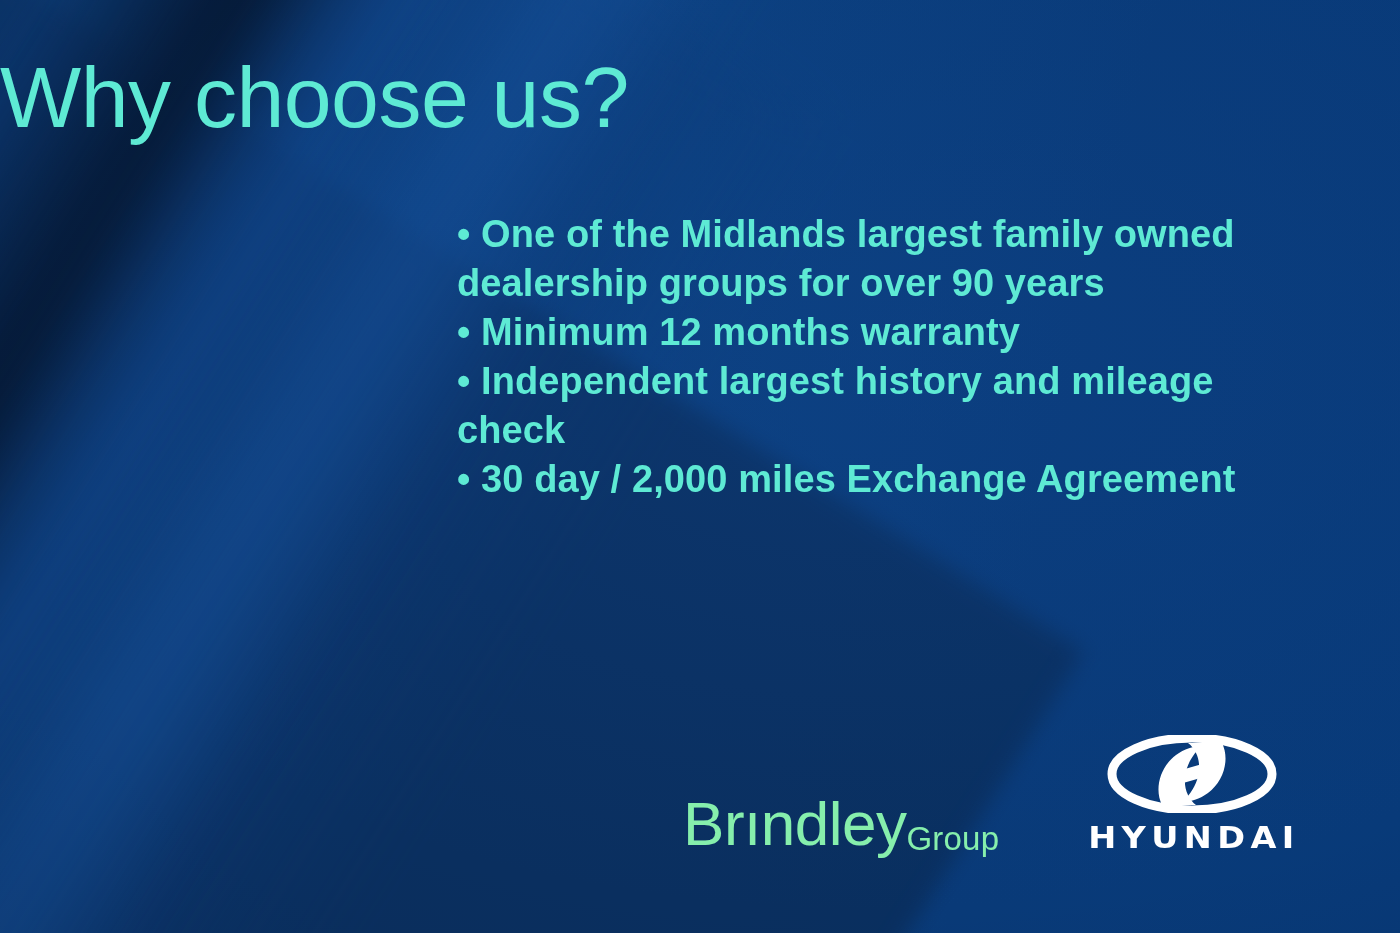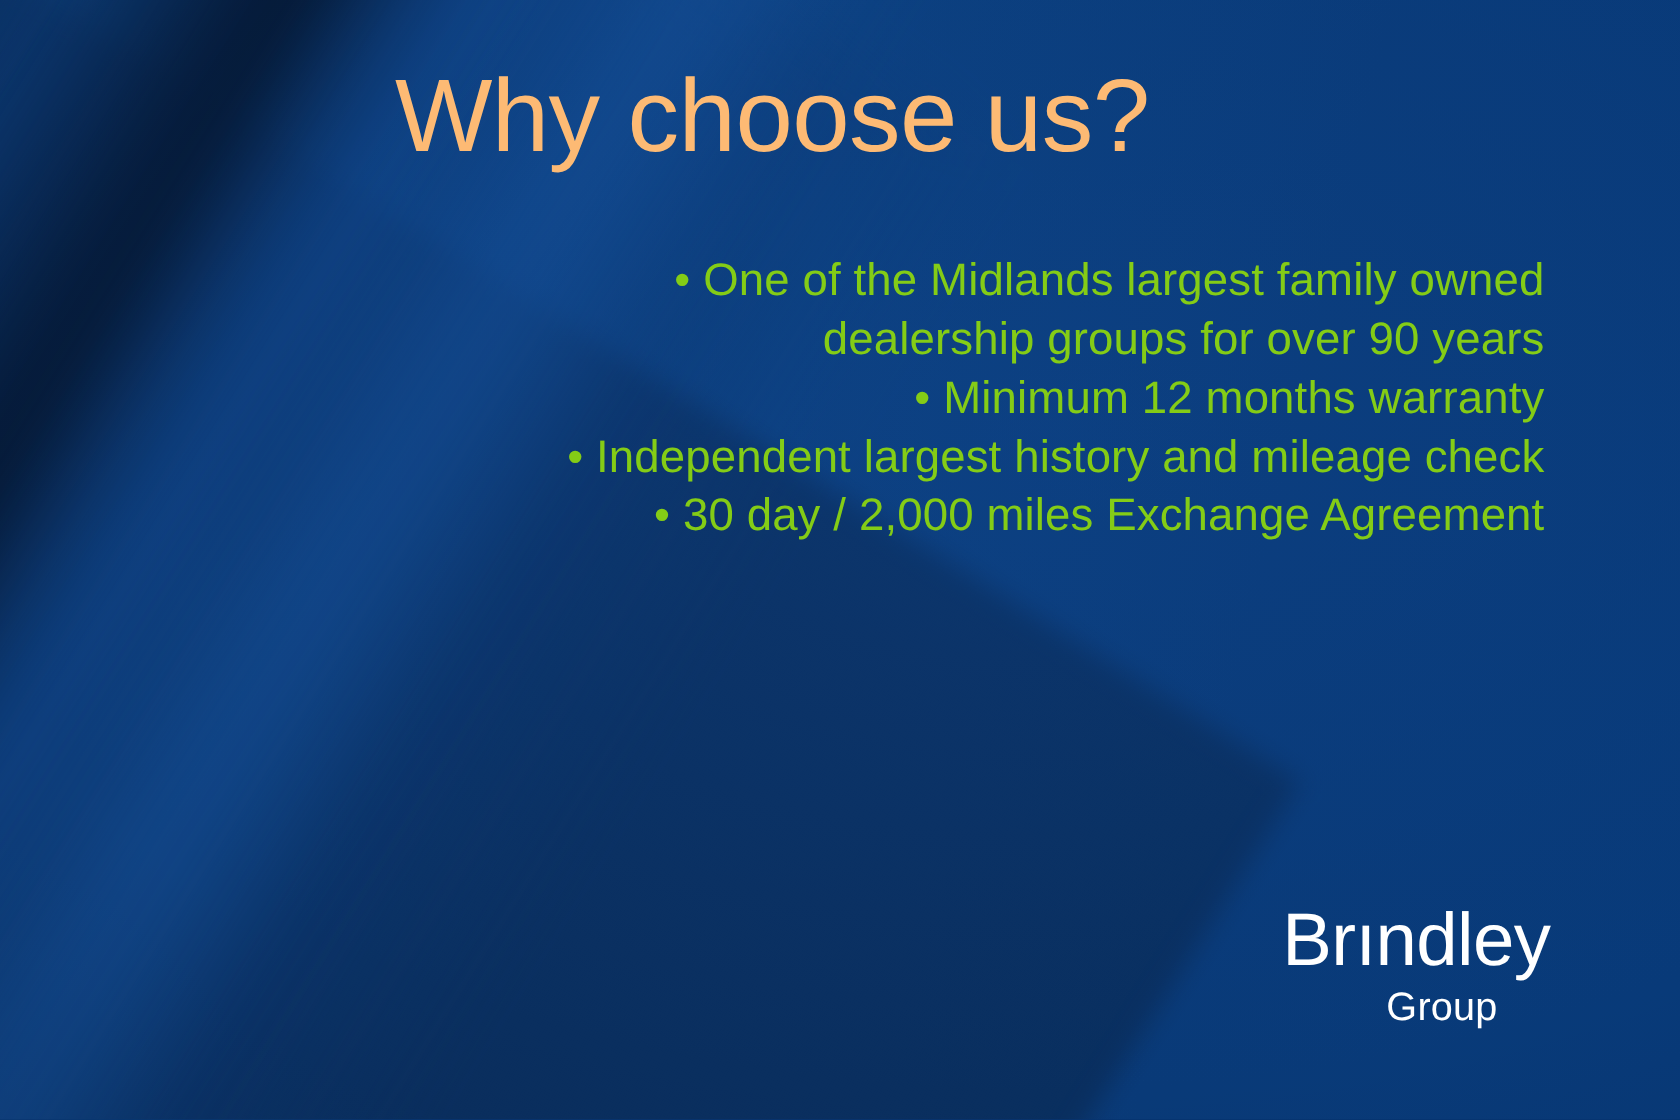--- a/index.html
+++ b/index.html
@@ -109,64 +109,62 @@
   .content {
     position: absolute;
     inset: 0;
   }
 
   .title {
     position: absolute;
     left: 0;
     right: 113px;
     top: 52px;
-    text-align: center;
-    color: #fdba74;
+    text-align: left;
+    color: #5eead4;
     font-size: 86px;
     font-weight: 300;
     letter-spacing: -0.5px;
     line-height: 1.05;
     white-space: nowrap;
   }
 
   .bullet-list {
     position: absolute;
     right: 113px;
     top: 210px;
     width: 830px;
     margin: 0;
     padding: 0;
     list-style: none;
-    text-align: right;
-    color: #84cc16;
+    color: #5eead4;
     font-size: 38px;
-    font-weight: 400;
+    font-weight: 700;
     line-height: 49px;
     letter-spacing: 0.1px;
   }
   .bullet-list li {
     margin: 0;
     padding: 0;
   }
 
   
   .logo-row {
     position: absolute;
     right: 108px;
     bottom: 78px;
     display: flex;
     align-items: flex-end;
     gap: 48px;
   }
 
   .brindley-logo {
     display: flex;
-    flex-direction: column;
     align-items: flex-end;
-    color: #ffffff;
+    color: #86efac;
     line-height: 1;
   }
   .brindley-word {
     font-size: 62px;
     font-weight: 400;
     letter-spacing: -0.5px;
   }
   .brindley-sub {
     font-size: 33px;
     font-weight: 300;
@@ -219,17 +217,47 @@
       <li>• 30 day / 2,000 miles Exchange Agreement</li>
     </ul>
 
     <div class="logo-row">
 
       <div class="brindley-logo">
         <span class="brindley-word">Brındley</span>
         <span class="brindley-sub">Group</span>
       </div>
 
+      <div class="hyundai-logo">
+        <svg class="hyundai-emblem" viewBox="0 0 176 78">
+          <defs>
+            <clipPath id="ovalclip">
+              <ellipse cx="88" cy="39" rx="80" ry="36"></ellipse>
+            </clipPath>
+          </defs>
+
+          <ellipse cx="88" cy="39" rx="80" ry="36" fill="none" stroke="#ffffff" stroke-width="9"></ellipse>
+
+          <g clip-path="url(#ovalclip)" fill="#ffffff">
+            <path d="M 58 70
+                     C 50 54, 56 32, 72 20
+                     C 80 14, 90 11, 98 11
+                     C 92 16, 86 24, 83 33
+                     C 80 42, 80 52, 84 60
+                     C 86 64, 89 68, 92 70
+                     Z"></path>
+            <path d="M 118 8
+                     C 126 24, 120 46, 104 58
+                     C 96 64, 86 67, 78 67
+                     C 84 62, 90 54, 93 45
+                     C 96 36, 96 26, 92 18
+                     C 90 14, 87 10, 84 8
+                     Z"></path>
+            <rect x="74" y="32" width="30" height="13" transform="rotate(-16 89 38)"></rect>
+          </g>
+        </svg>
+        <span class="hyundai-word">HYUNDAI</span>
+      </div>
 
     </div>
 
   </div>
 </div>
 
 </body></html>

